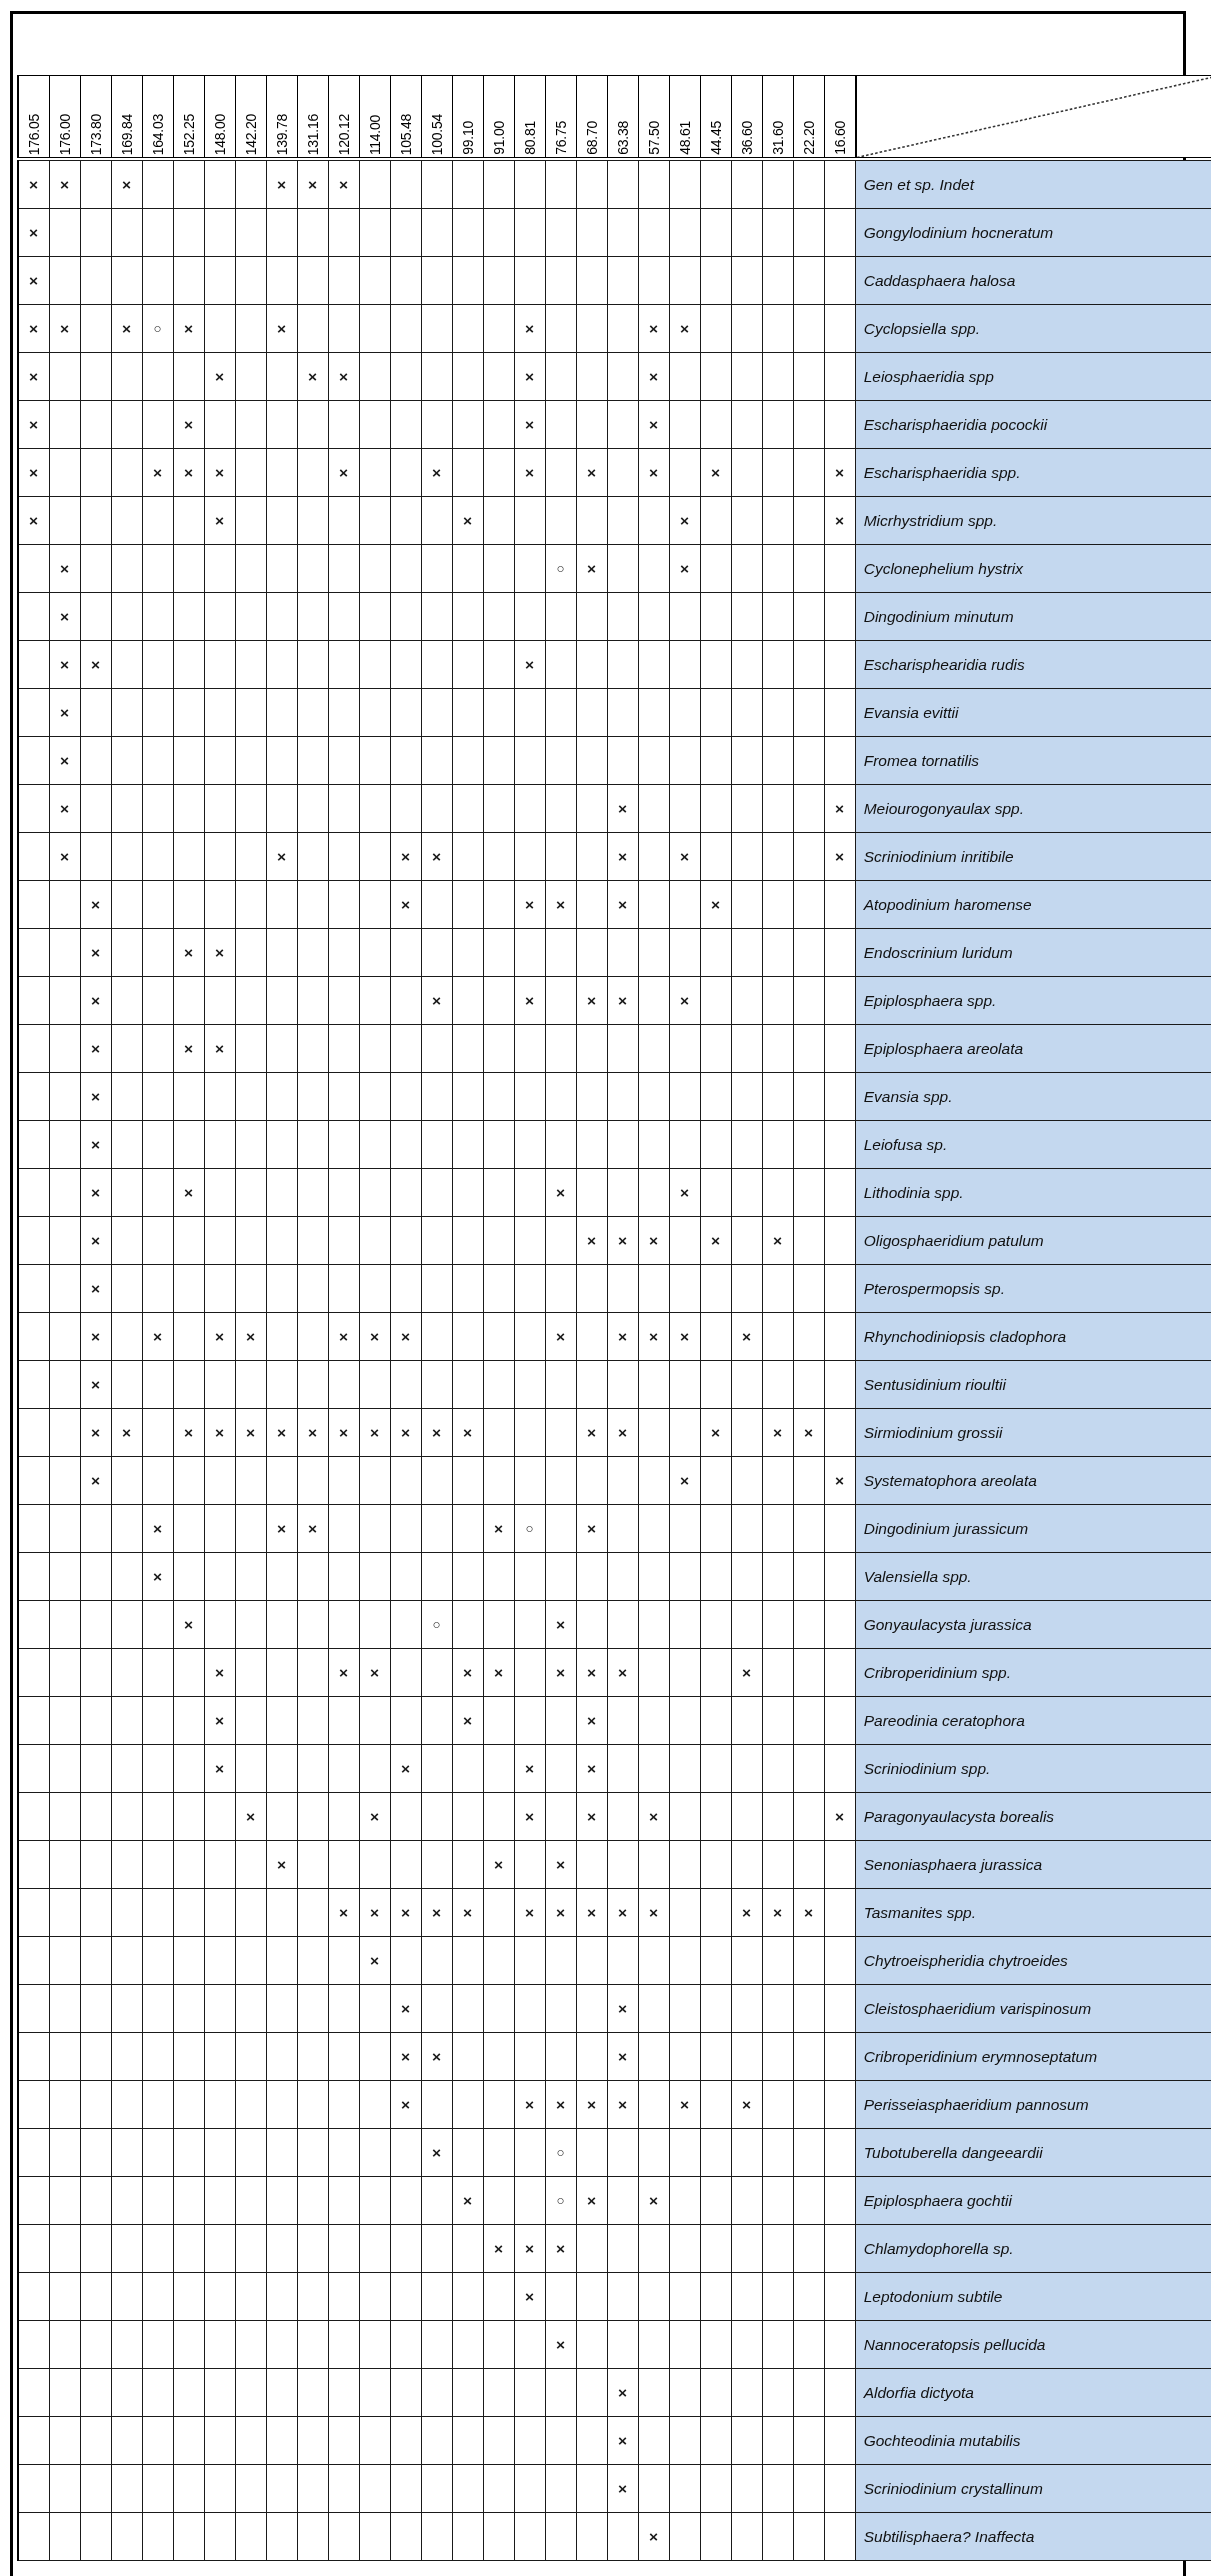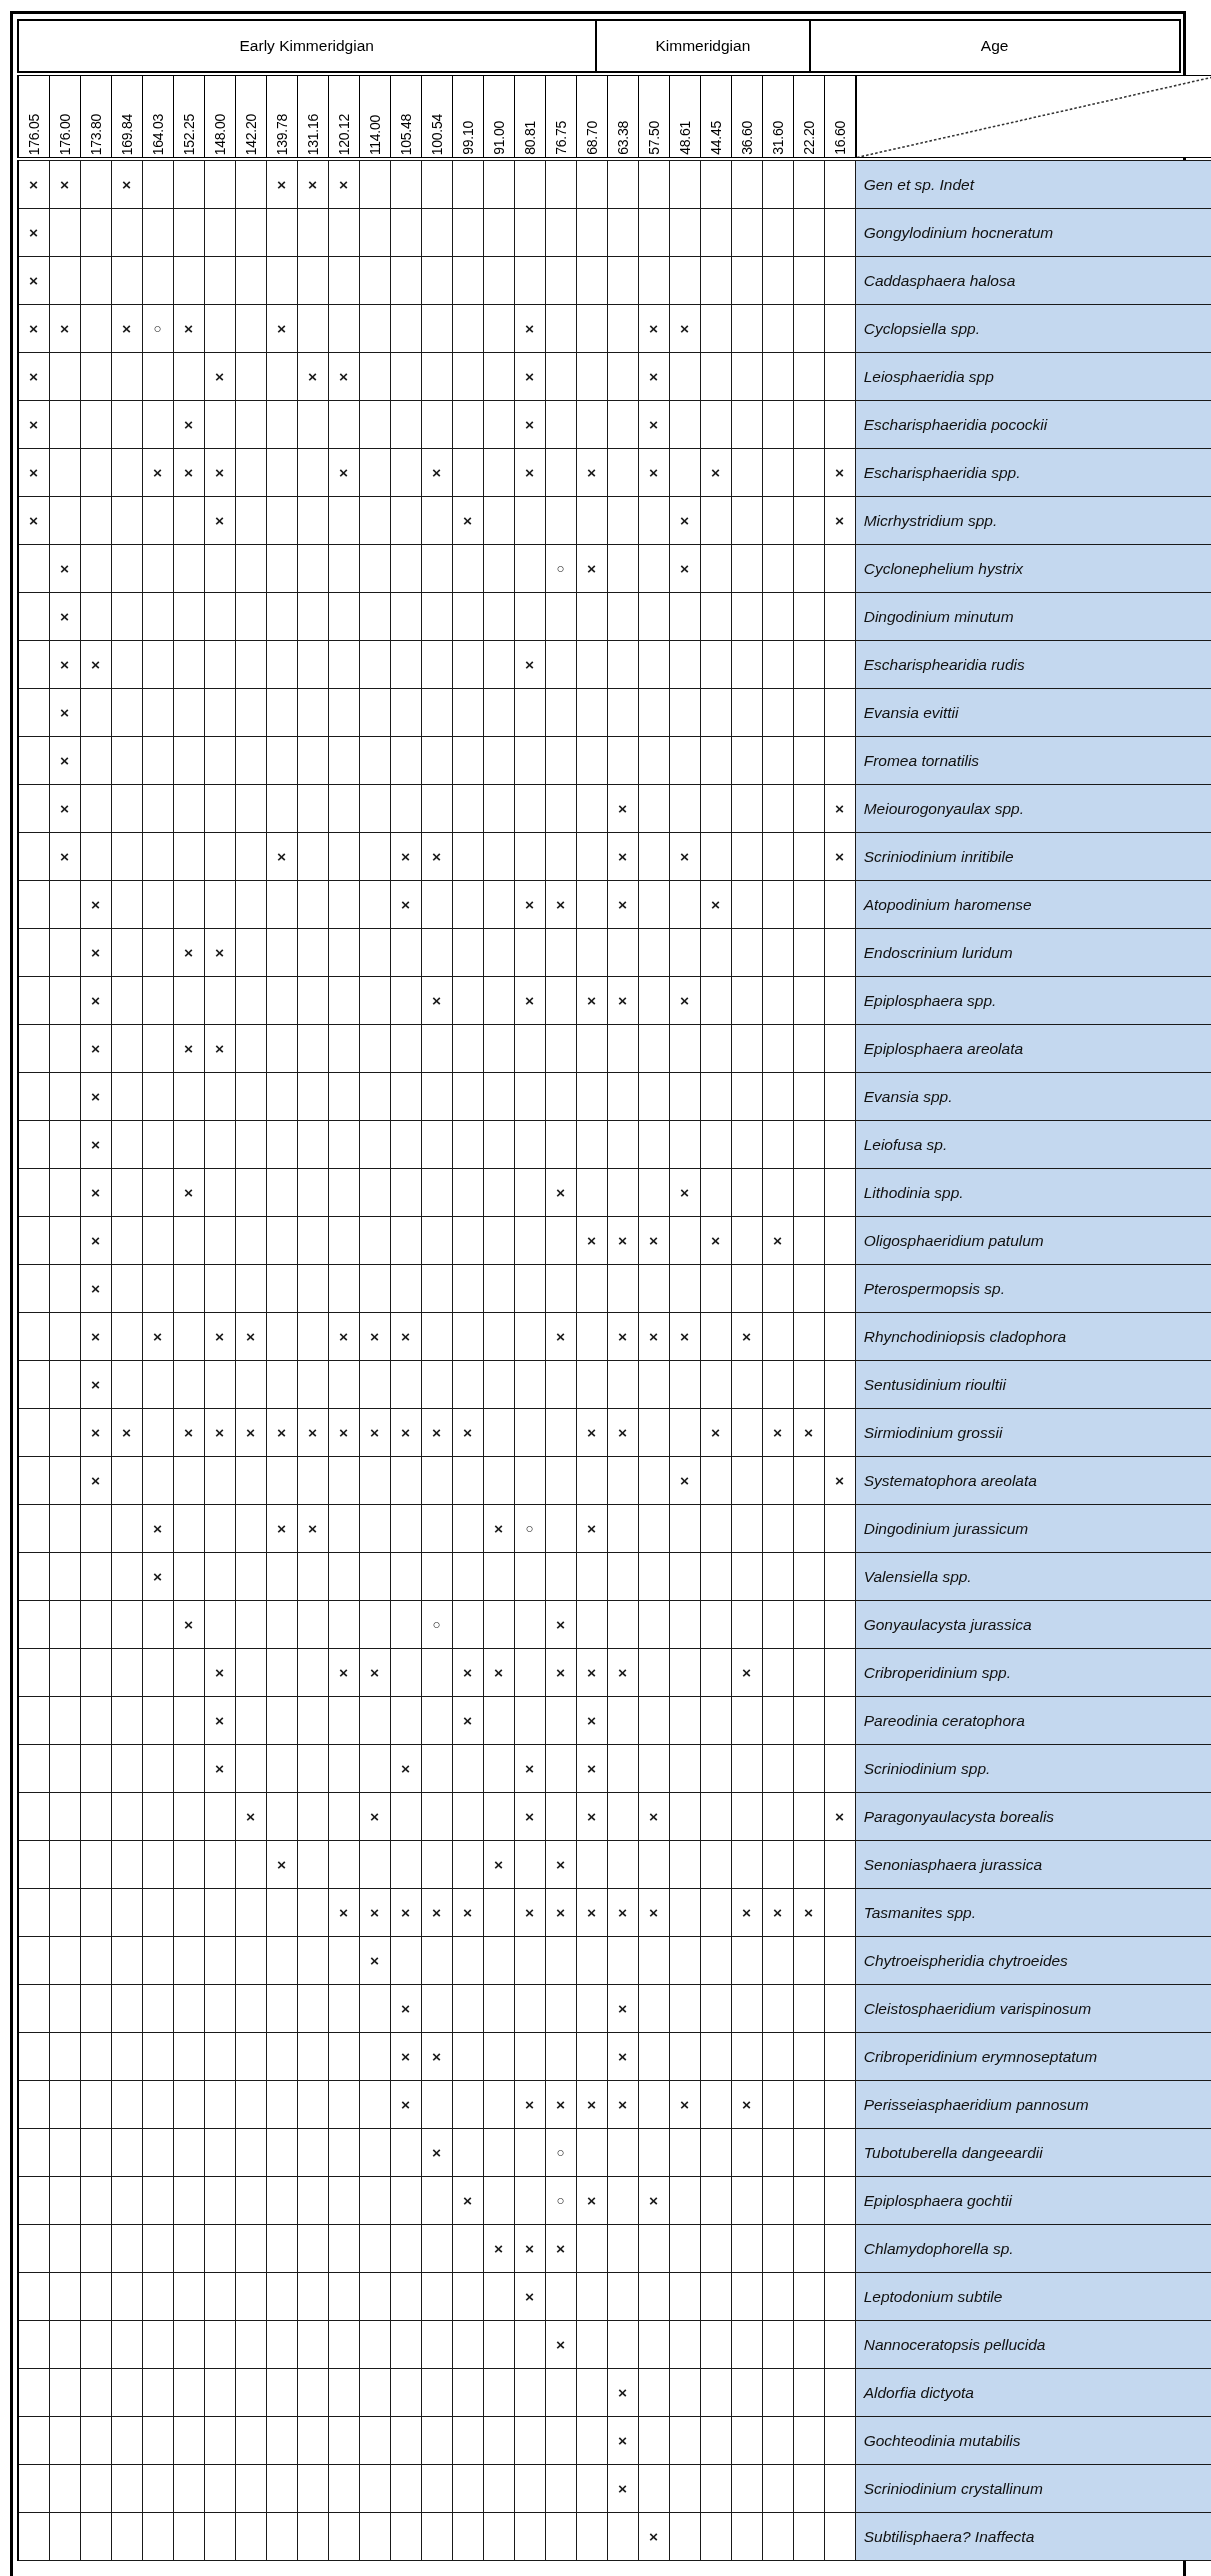--- a/index.html
+++ b/index.html
@@ -135,31 +135,20 @@
     overflow:hidden;
   }
 </style>
 </head>
 <body>
 
 <div id="root">
 
   <div class="outer-frame"></div>
 
-  <div class="age-band">
-    <table>
-      <tbody>
-          <tr id="age-row">
-            <td style="width: 566px;">Early Kimmeridgian</td>
-            <td style="width: 208px;">Kimmeridgian</td>
-            <td style="width: 361px;">Age</td>
-          </tr>
-        </tbody>
-    </table>
-  </div>
 
   <div class="depth-band">
     <table class="depth-head-tbl">
       <tbody>
           <tr id="depth-row">
             <td class="dcol firstdepth" style="width: 30px; border-left: 2.1px solid rgb(0, 0, 0);"><span>176.05</span></td>
             <td class="dcol" style="width: 30px;"><span>176.00</span></td>
             <td class="dcol" style="width: 30px;"><span>173.80</span></td>
             <td class="dcol" style="width: 30px;"><span>169.84</span></td>
             <td class="dcol" style="width: 30px;"><span>164.03</span></td>

